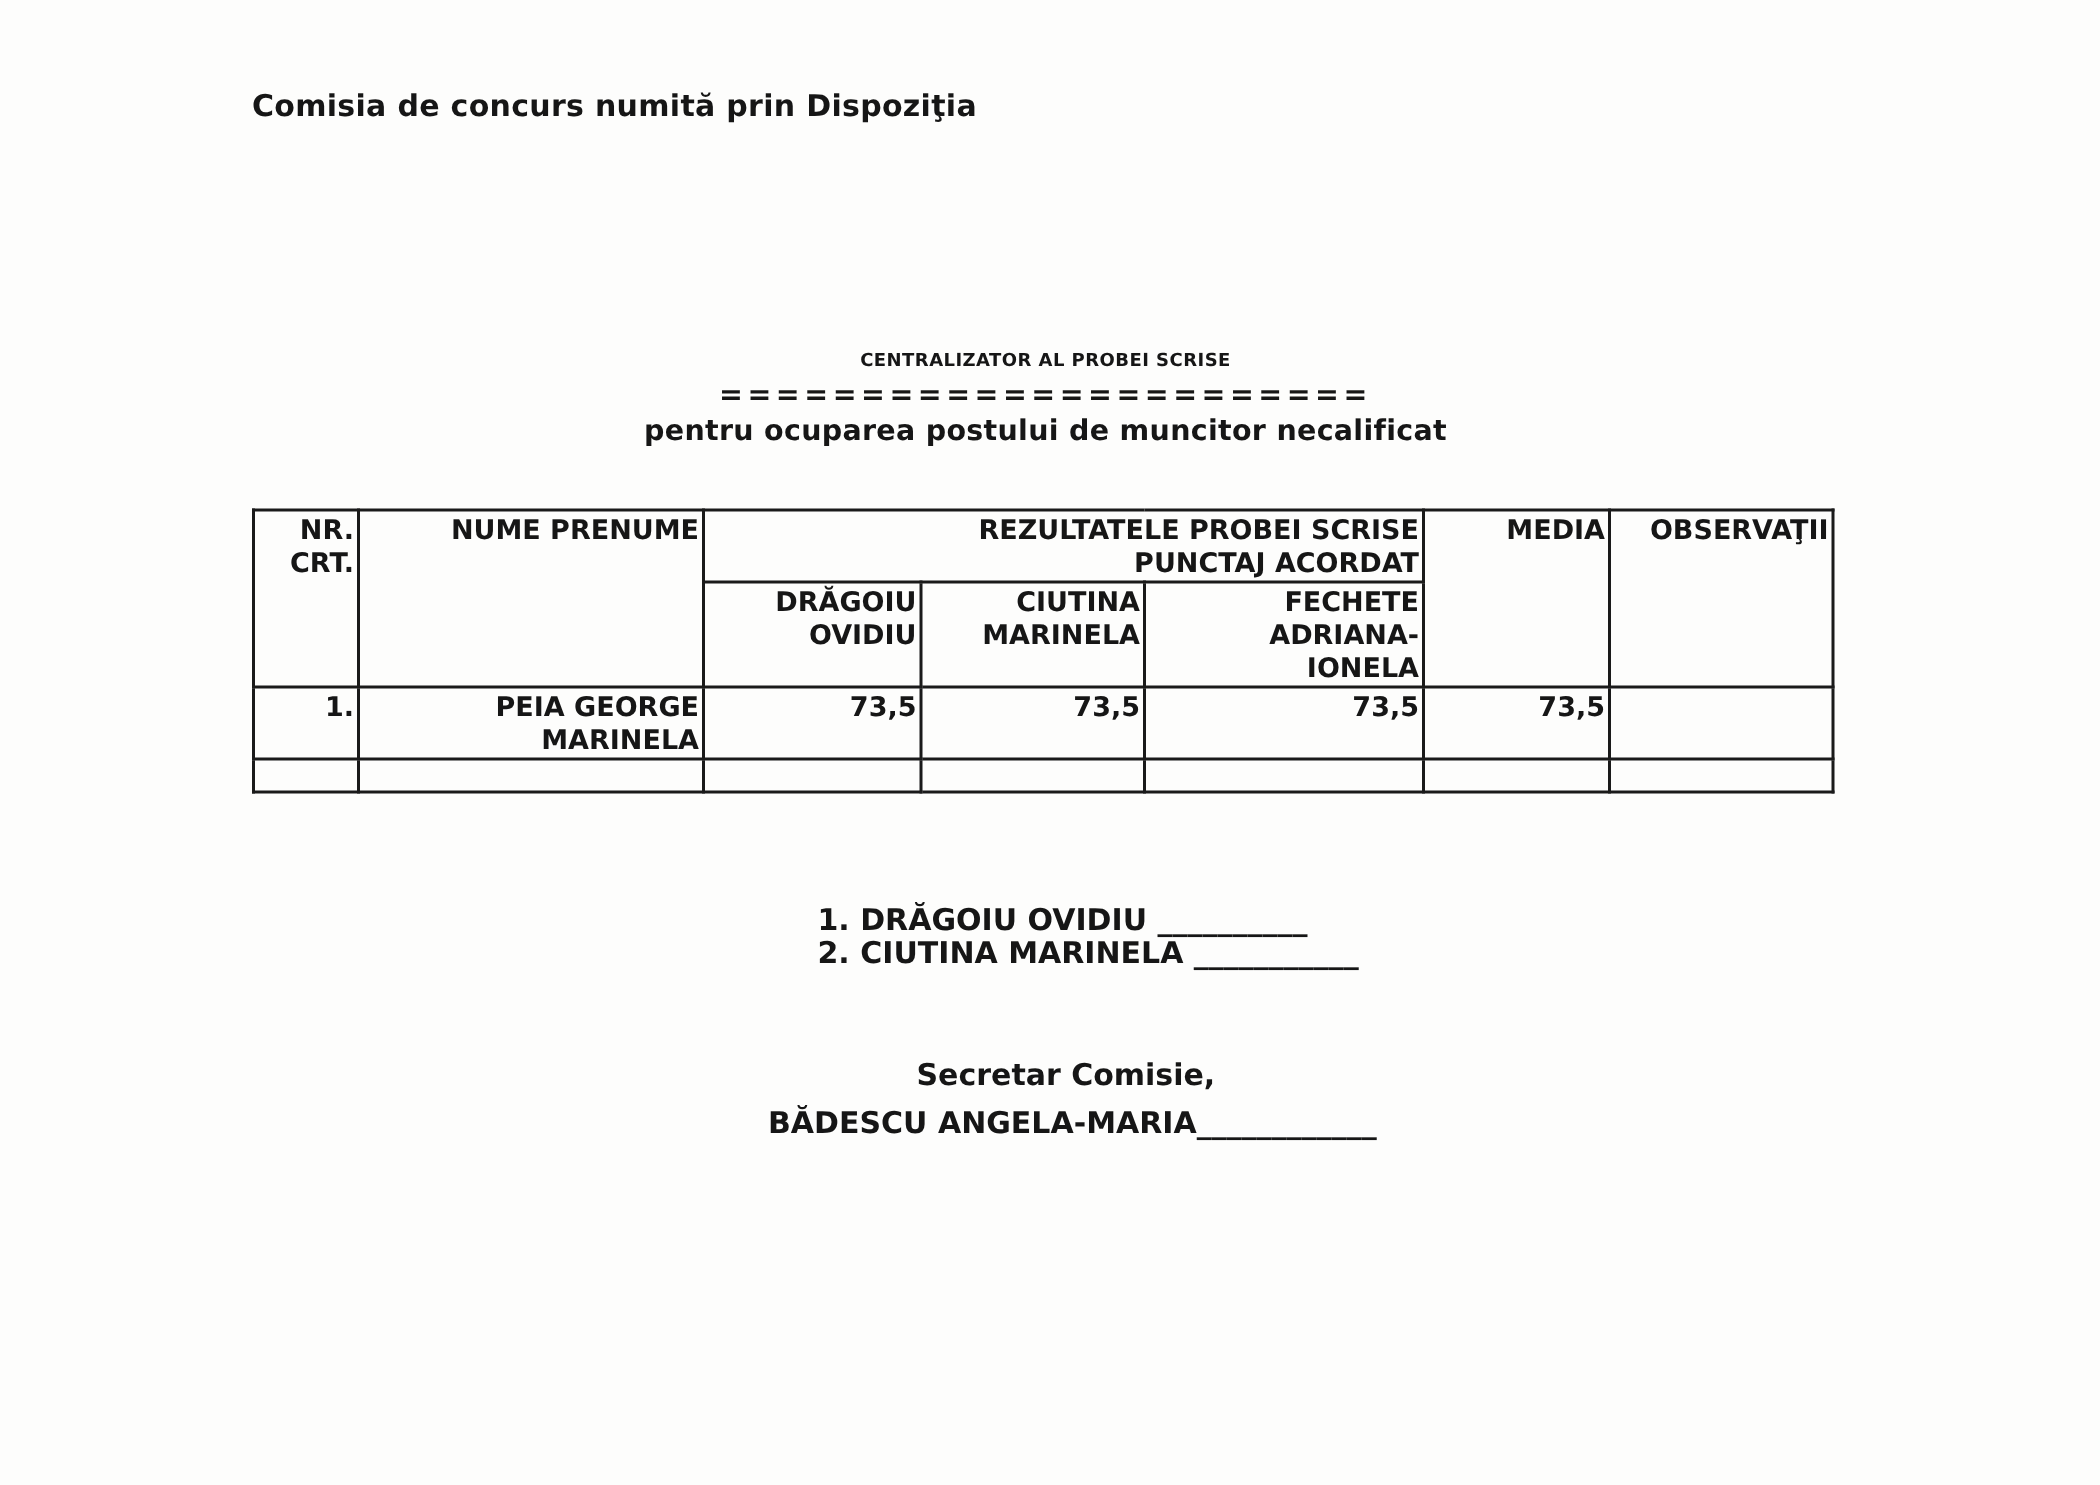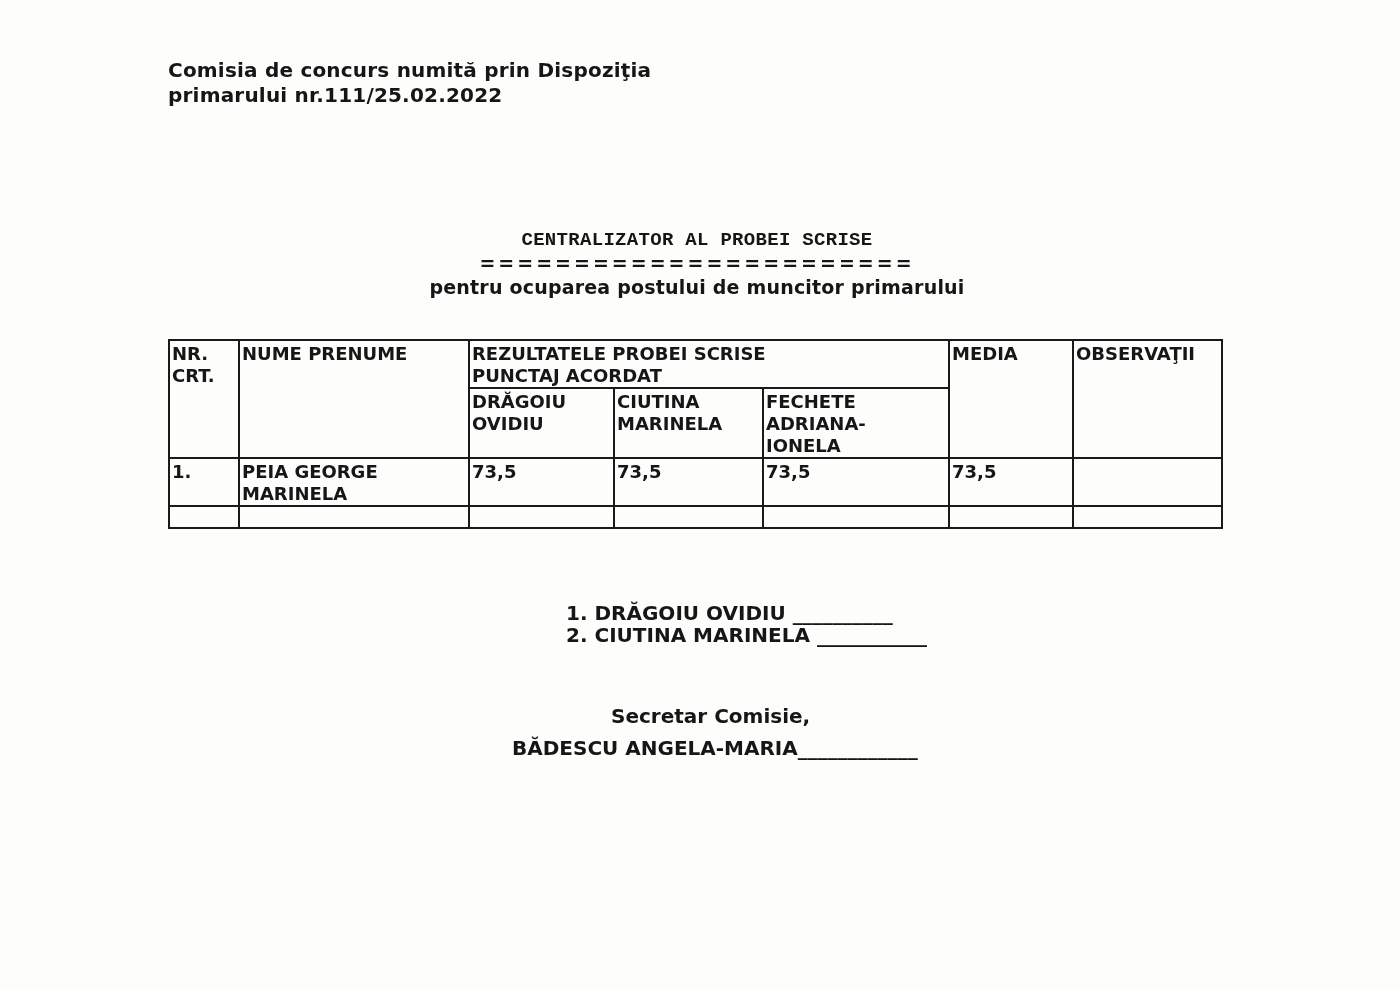--- a/index.html
+++ b/index.html
@@ -27,36 +27,36 @@
   }
 
   
   .title-block {
     position: absolute;
     left: 0;
     top: 228px;
     width: 1394px;
     text-align: center;
   }
-  .doc-title    { font-size: 19px; line-height: 24px; letter-spacing: 0.3px; font-family: Liberation Mono, monospace; }
+  .doc-title    { font-size: 12px; line-height: 24px; letter-spacing: 0.3px; }
   .title-underline { font-size: 19px; line-height: 22px; letter-spacing: 3px; }
   .doc-subtitle { font-size: 19px; line-height: 26px; letter-spacing: 0.2px; }
 
   
   table.results {
     position: absolute;
     left: 168px;
     top: 339px;
     border-collapse: collapse;
     table-layout: fixed;
   }
   table.results td {
     border: 2px solid #1a1a1a;
     vertical-align: top;
-    text-align: left;
+    text-align: right;
     font-size: 18px;
     line-height: 22px;
     font-weight: bold;
     padding: 2px 2px 0 2px;
     white-space: pre-line;
     overflow: hidden;
   }
   tr.row-group-header  { height: 44px; }
   tr.row-sub-header    { height: 65px; }
   tr.row-data          { height: 44px; }
@@ -66,21 +66,21 @@
   .commission-heading {
     position: absolute;
     left: 580px;
     top: 560px;
     font-size: 20px;
     line-height: 24px;
     white-space: nowrap;
   }
   .commission-list {
     position: absolute;
-    left: 566px;
+    left: 545px;
     top: 602px;
     font-size: 20px;
     line-height: 22px;
   }
   .commission-member { white-space: nowrap; }
 
   .secretary-label {
     position: absolute;
     left: 611px;
     top: 704px;
@@ -97,27 +97,26 @@
     white-space: nowrap;
   }
 </style>
 </head>
 <body>
 
 <div class="page">
 
   <div class="doc-header">
     <div>Comisia de concurs numită prin Dispoziţia</div>
-    <div>primarului nr.111/25.02.2022</div>
   </div>
 
   <div class="title-block">
     <div class="doc-title">CENTRALIZATOR AL PROBEI SCRISE</div>
     <div class="title-underline">=======================</div>
-    <div class="doc-subtitle">pentru ocuparea postului de muncitor primarului</div>
+    <div class="doc-subtitle">pentru ocuparea postului de muncitor necalificat</div>
   </div>
 
   <table class="results">
     <colgroup>
       <col style="width:70px">
       <col style="width:230px">
       <col style="width:145px">
       <col style="width:149px">
       <col style="width:186px">
       <col style="width:124px">

